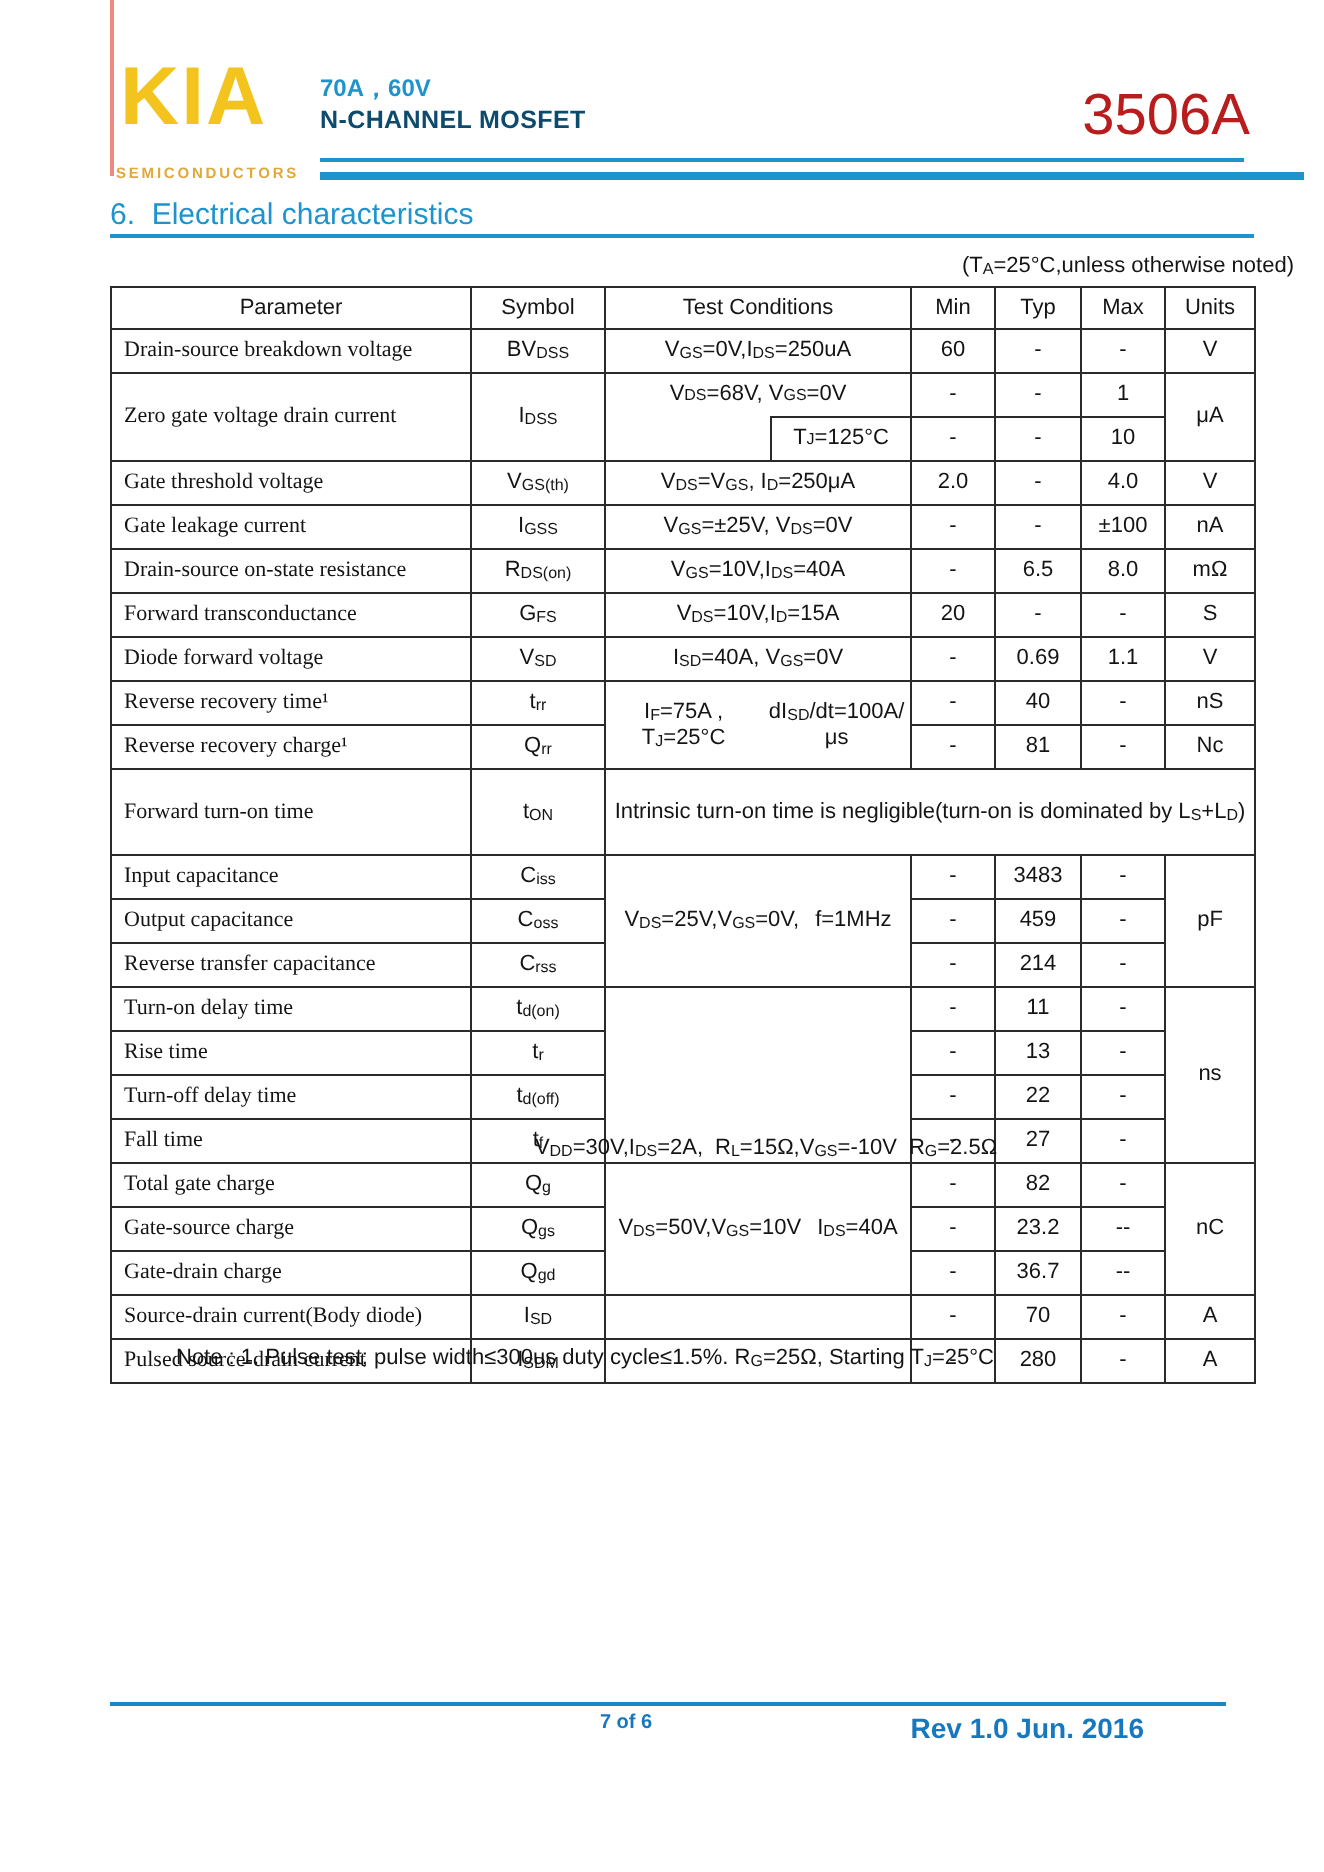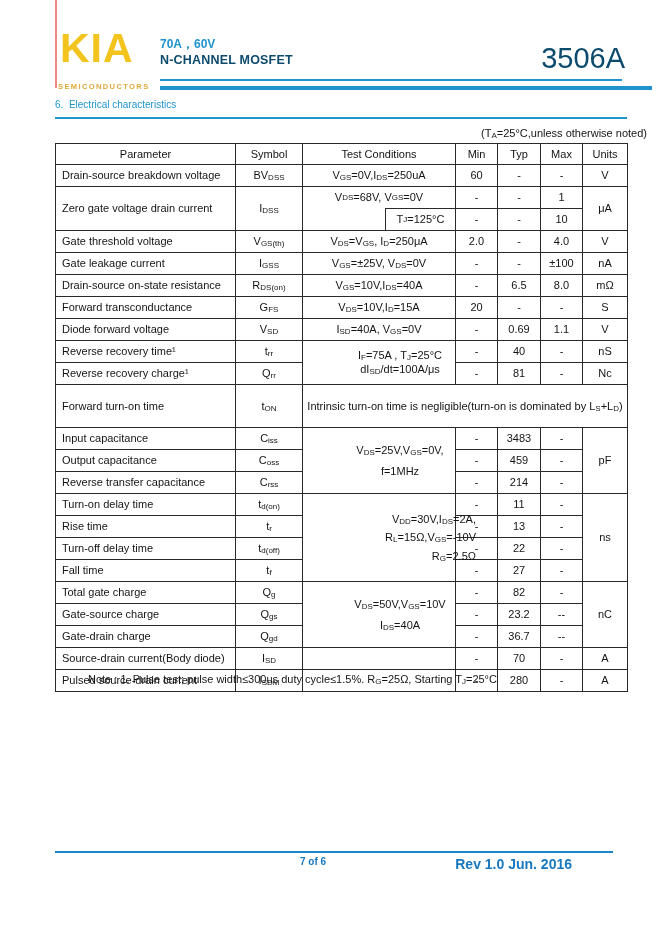--- a/index.html
+++ b/index.html
@@ -6,36 +6,36 @@
   .page{position:relative;width:662px;height:936px;background:#fff;
         font-family:"Liberation Sans",sans-serif;color:#141414;overflow:hidden;padding-left:20px;}
   sub{font-size:8px;line-height:0;vertical-align:-1px;}
   .abs{position:absolute;}
   
   .edge-mark{left:55px;top:0;width:2px;height:88px;background:#e4594a;opacity:.7;}
   .logo{left:60px;top:28px;font-size:41px;font-weight:900;color:#f3c41d;letter-spacing:1px;line-height:1;}
   .logo-sub{left:58px;top:82px;font-size:7.5px;font-weight:bold;color:#dfa93a;letter-spacing:1.4px;}
   .rating{left:160px;top:36px;font-size:12px;font-weight:bold;color:#1e93cc;}
   .device{left:160px;top:53px;font-size:12.5px;font-weight:bold;color:#0c4a6e;letter-spacing:.2px;}
-  .part{left:497px;top:42px;width:128px;text-align:right;font-size:29px;font-weight:500;color:#0c4a6e;}
+  .part{left:497px;top:42px;width:128px;text-align:right;font-size:29px;font-weight:500;color:#b91c1c;}
   .rule-thin{left:160px;top:79px;width:462px;height:1.5px;background:#1e93cc;}
   .rule-thick{left:160px;top:86px;width:492px;height:4px;background:#1e93cc;}
-  .sec-title{left:55px;top:99px;font-size:10px;color:#1e93cc;white-space:pre;}
+  .sec-title{left:55px;top:99px;font-size:15px;color:#1e93cc;white-space:pre;}
   .sec-underline{left:55px;top:117px;width:572px;height:1.5px;background:#1e93cc;}
   .table-note{right:35px;top:127px;font-size:11px;color:#141414;}
   
   table.spec{position:absolute;left:55px;top:143px;width:572px;border-collapse:collapse;
              table-layout:fixed;font-size:11px;color:#141414;}
   .spec th,.spec td{border:1px solid #2a2a2a;padding:0;text-align:center;vertical-align:middle;
                     font-weight:400;height:21px;line-height:1.15;}
   .spec th{height:20px;}
-  .spec td.param{text-align:left;padding-left:6px;}
+  .spec td.param{text-align:left;padding-left:6px;font-family:Liberation Serif, serif;}
   .spec tr.tall td{height:42px;}
   .ton-cell{padding:1px 10px;line-height:19px;}
-  .cond-multi{display:flex;flex-direction:column;justify-content:center;align-items:center;width:100%;box-sizing:border-box;margin-left:21px;}
+  .cond-multi{display:flex;flex-direction:row;justify-content:center;align-items:center;width:100%;box-sizing:border-box;}
   .h43{height:43px;gap:1px;}
   .h65{height:65px;gap:8px;}
   .h87{height:87px;gap:6px;}
   .cond-left{align-items:flex-end;padding-left:8px;text-align:left;}
   .idss-wrap{position:relative;height:43px;width:100%;}
   .idss-top{position:absolute;top:0;left:0;right:0;height:21px;display:flex;align-items:center;justify-content:center;}
   .idss-box{position:absolute;right:0;bottom:0;width:70px;height:22px;box-sizing:border-box;
             border-top:1px solid #2a2a2a;border-left:1px solid #2a2a2a;
             display:flex;align-items:center;justify-content:center;}
   

